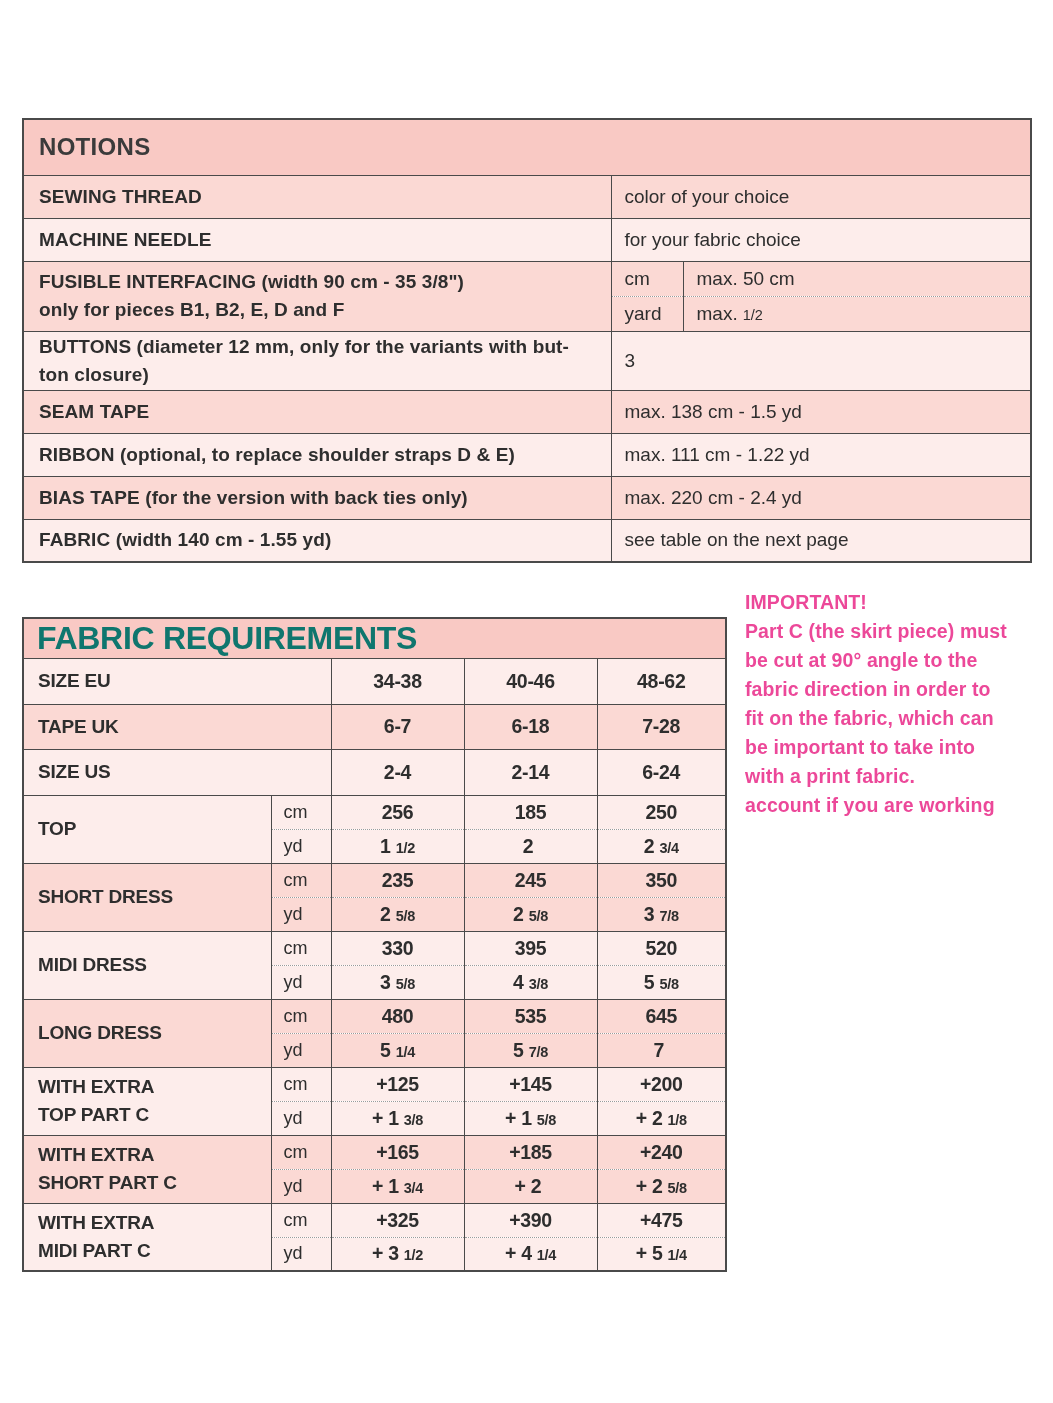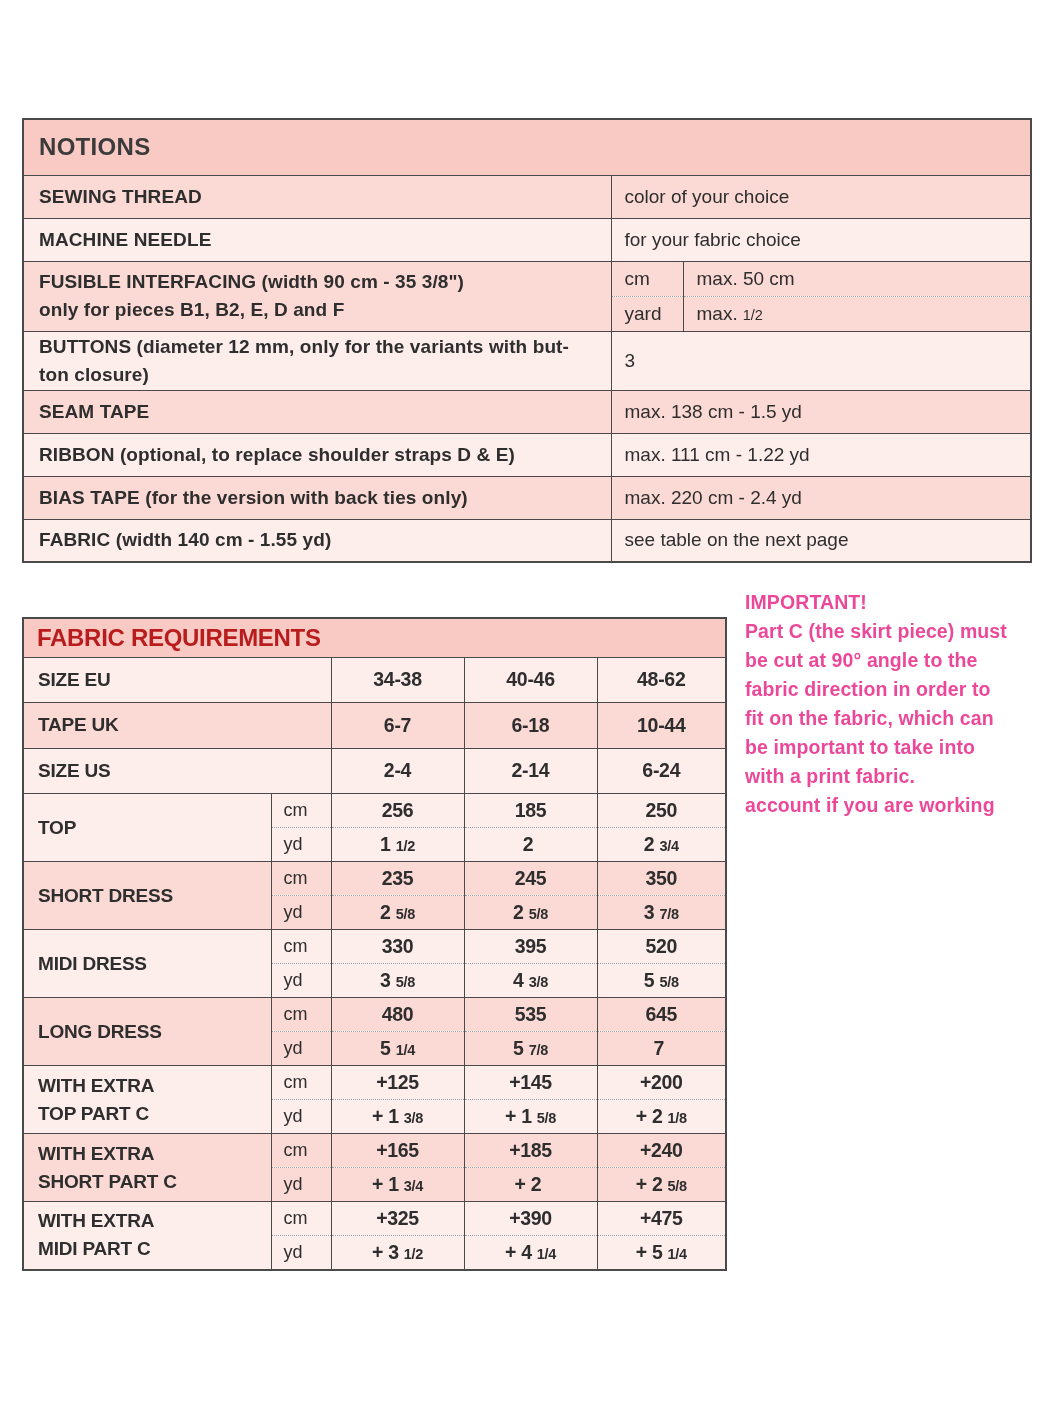--- a/index.html
+++ b/index.html
@@ -51,22 +51,22 @@
     line-height: 28px; letter-spacing: 0.1px;
   }
   .notions td.val { font-size: 19px; font-weight: 500; padding-left: 13px; }
   .notions td.unit { font-size: 19px; font-weight: 500; padding-left: 13px; }
   .frac { font-size: 14.5px; margin-left: 5px; }
 
   
   .fabric { left: 22px; top: 617px; width: 703px; }
   .fabric tr.hdr2 { height: 39px; }
   .fabric tr.hdr2 td {
-    font-size: 24px; font-weight: 800; letter-spacing: -0.3px;
-    padding-left: 13px; color: #b91c1c;
+    font-size: 32px; font-weight: 800; letter-spacing: -0.3px;
+    padding-left: 13px; color: #0f766e;
   }
   .fabric tr.size { height: 45.5px; }
   .fabric tr.sub2 { height: 34px; }
   .fabric td.lbl2 {
     font-size: 19px; font-weight: 700; letter-spacing: -0.2px;
     padding-left: 14px; line-height: 28px;
   }
   .fabric td.unit2 { font-size: 18px; font-weight: 400; padding-left: 12px; }
   .fabric td.num {
     text-align: center; font-size: 19.5px; font-weight: 700;
@@ -158,21 +158,21 @@
   <tr class="size lite">
     <td class="lbl2" colspan="2">SIZE EU</td>
     <td class="num">34-38</td>
     <td class="num">40-46</td>
     <td class="num">48-62</td>
   </tr>
   <tr class="size med">
     <td class="lbl2" colspan="2">TAPE UK</td>
     <td class="num">6-7</td>
     <td class="num">6-18</td>
-    <td class="num">10-44</td>
+    <td class="num">7-28</td>
   </tr>
   <tr class="size lite">
     <td class="lbl2" colspan="2">SIZE US</td>
     <td class="num">2-4</td>
     <td class="num">2-14</td>
     <td class="num">6-24</td>
   </tr>
 
   <tr class="sub2 lite">
     <td class="lbl2" rowspan="2">

